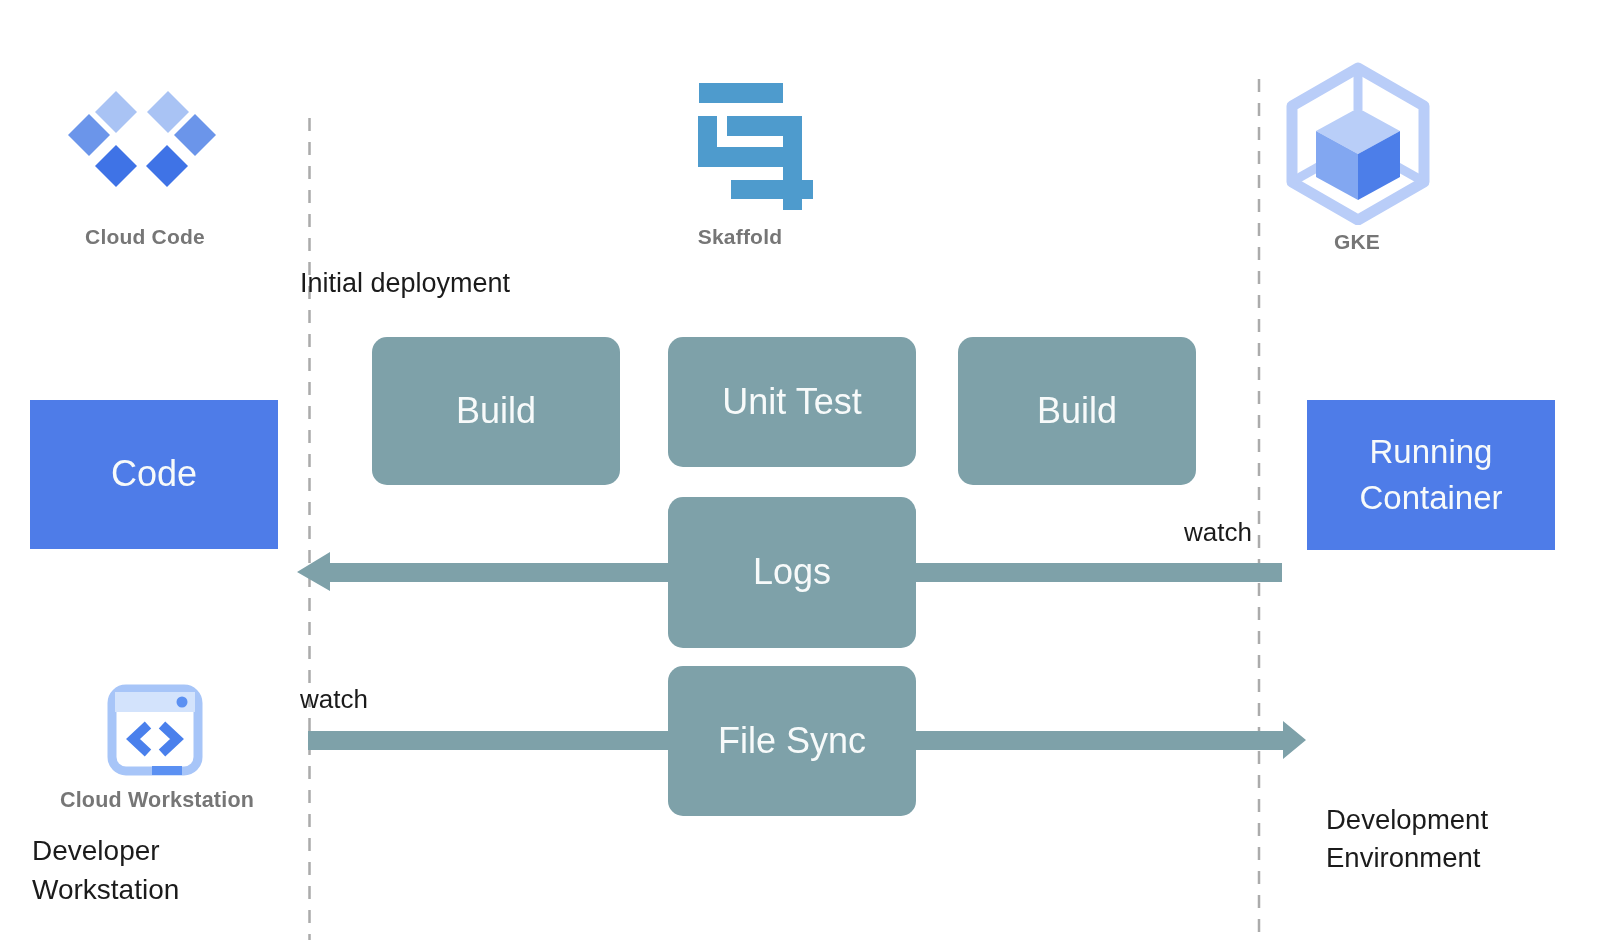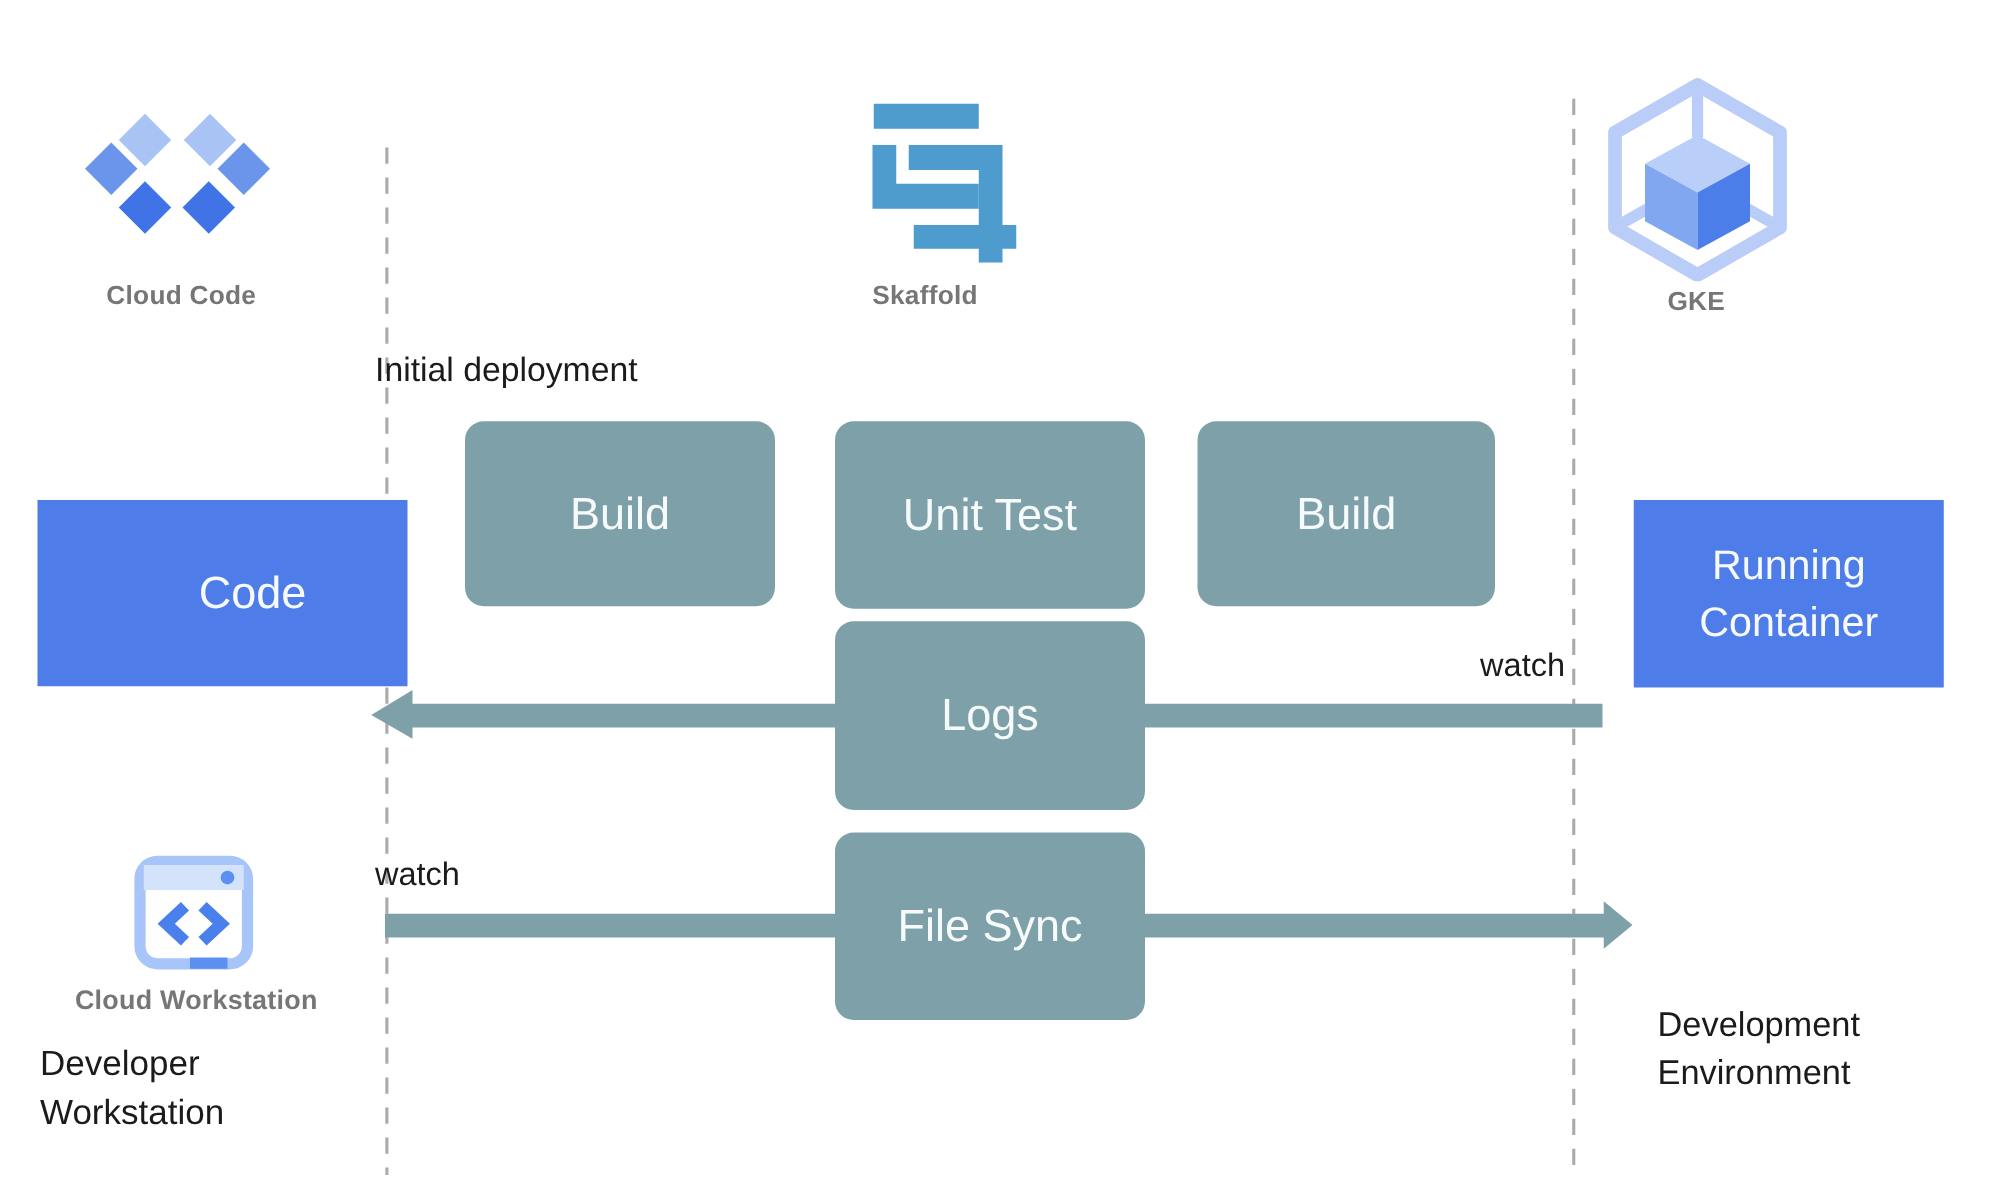--- a/index.html
+++ b/index.html
@@ -58,49 +58,49 @@
     <polygon points="73,8 139,46 139,122 73,160 7,122 7,46" fill="none" stroke="#B9CDF8" stroke-width="11" stroke-linejoin="round"></polygon>
     <line x1="73" y1="12" x2="73" y2="50" stroke="#B9CDF8" stroke-width="9"></line>
     <line x1="10" y1="120" x2="42" y2="102" stroke="#B9CDF8" stroke-width="9"></line>
     <line x1="136" y1="120" x2="104" y2="102" stroke="#B9CDF8" stroke-width="9"></line>
     <polygon points="73,48 115,71 73,94 31,71" fill="#B9CEF8"></polygon>
     <polygon points="31,71 73,94 73,140 31,117" fill="#82A7F1"></polygon>
     <polygon points="115,71 73,94 73,140 115,117" fill="#4C7EE9"></polygon>
   </svg>
   <div class="caption" style="left:1237px;top:230px;width:240px;">GKE</div>
 
-  <div class="node artifact" style="left:30px;top:400px;width:248px;height:149px;padding-left:48px;">
+  <div class="node artifact" style="left:30px;top:400px;width:248px;height:149px;">
       <span>Code</span>
     </div>
 
   <div class="node process" style="left:372px;top:337px;width:248px;height:148px;">
       <span>Build</span>
     </div>
 
-  <div class="node process" style="left:668px;top:337px;width:248px;height:150px;">
+  <div class="node process" style="left:668px;top:337px;width:248px;height:130px;">
       <span>Unit Test</span>
     </div>
 
   <div class="node process" style="left:958px;top:337px;width:238px;height:148px;">
       <span>Build</span>
     </div>
 
   <div class="node artifact small-text" style="left:1307px;top:400px;width:248px;height:150px;">
       <span>Running Container</span>
     </div>
 
   <div class="node process" style="left:668px;top:497px;width:248px;height:151px;">
       <span>Logs</span>
     </div>
 
   <div class="node process" style="left:668px;top:666px;width:248px;height:150px;">
       <span>File Sync</span>
     </div>
 
-  <div class="annot big" style="left:300px;top:281px;">Initial deployment</div>
+  <div class="annot big" style="left:300px;top:268px;">Initial deployment</div>
 
   <div class="annot" style="left:1120px;top:517px;width:132px;text-align:right;">watch</div>
 
   <div class="annot" style="left:300px;top:684px;">watch</div>
 
   <svg class="logo" style="left:104px;top:681px" width="102" height="98" viewBox="0 0 102 98">
     <rect x="8" y="8" width="86" height="82" rx="14" fill="#ffffff" stroke="#A7C5F8" stroke-width="9"></rect>
     <rect x="11" y="11" width="80" height="20" fill="#D3E3FC"></rect>
     <circle cx="78" cy="21" r="5.5" fill="#5B90F2"></circle>
     <path d="M44,44 L29,58 L44,72" fill="none" stroke="#4A80EC" stroke-width="9.5"></path>

